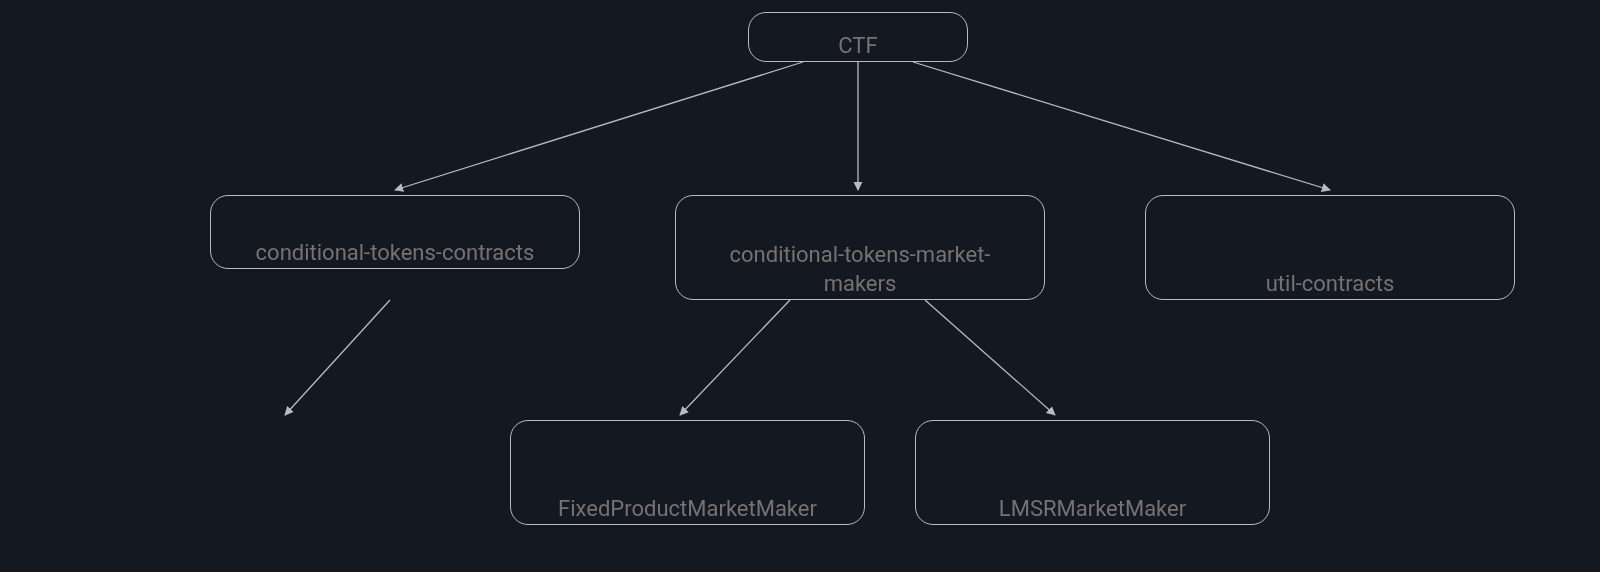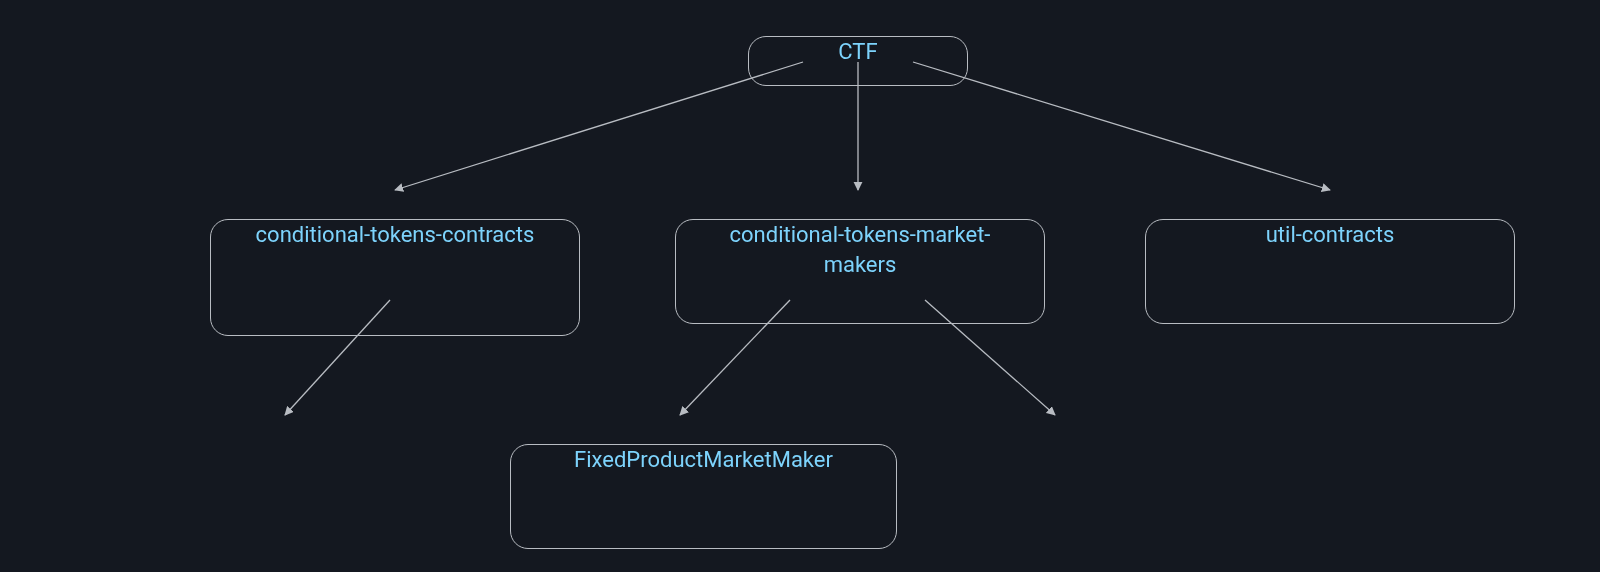--- a/index.html
+++ b/index.html
@@ -16,30 +16,29 @@
     position: relative;
     width: 1600px;
     height: 572px;
   }
   .node {
     position: absolute;
     border: 1.5px solid #b8bcc2;
     border-radius: 18px;
     background: transparent;
     display: flex;
-    align-items: flex-start;
+    align-items: flex-end;
     justify-content: center;
     text-align: center;
     font-size: 22px;
     line-height: 1.35;
-    color: #7dd3fc;
+    color: #737373;
     padding: 0 18px;
     box-sizing: border-box;
     font-weight: 400;
-    margin-top: 24px;
   }
   svg.edges {
     position: absolute;
     left: 0;
     top: 0;
     width: 1600px;
     height: 572px;
     pointer-events: none;
   }
 </style>
@@ -65,31 +64,34 @@
 
     <line x1="790" y1="300" x2="680" y2="415" stroke="#b8bcc2" stroke-width="1.3" marker-end="url(#arrow)"></line>
 
     <line x1="925" y1="300" x2="1055" y2="415" stroke="#b8bcc2" stroke-width="1.3" marker-end="url(#arrow)"></line>
   </svg>
 
   <div class="node" style="left:748px; top:12px; width:220px; height:50px;">
     <span>CTF</span>
   </div>
 
-  <div class="node" style="left:210px; top:195px; width:370px; height:117px;">
+  <div class="node" style="left:210px; top:195px; width:370px; height:74px;">
     <span>conditional-tokens-contracts</span>
   </div>
 
   <div class="node" style="left:1145px; top:195px; width:370px; height:105px;">
     <span>util-contracts</span>
   </div>
 
   <div class="node" style="left:675px; top:195px; width:370px; height:105px;">
     <span>conditional-tokens-market-makers</span>
   </div>
 
 
-  <div class="node" style="left:510px; top:420px; width:387px; height:105px;">
+  <div class="node" style="left:510px; top:420px; width:355px; height:105px;">
     <span>FixedProductMarketMaker</span>
   </div>
 
+  <div class="node" style="left:915px; top:420px; width:355px; height:105px;">
+    <span>LMSRMarketMaker</span>
+  </div>
 
 </div>
 
 </body></html>

